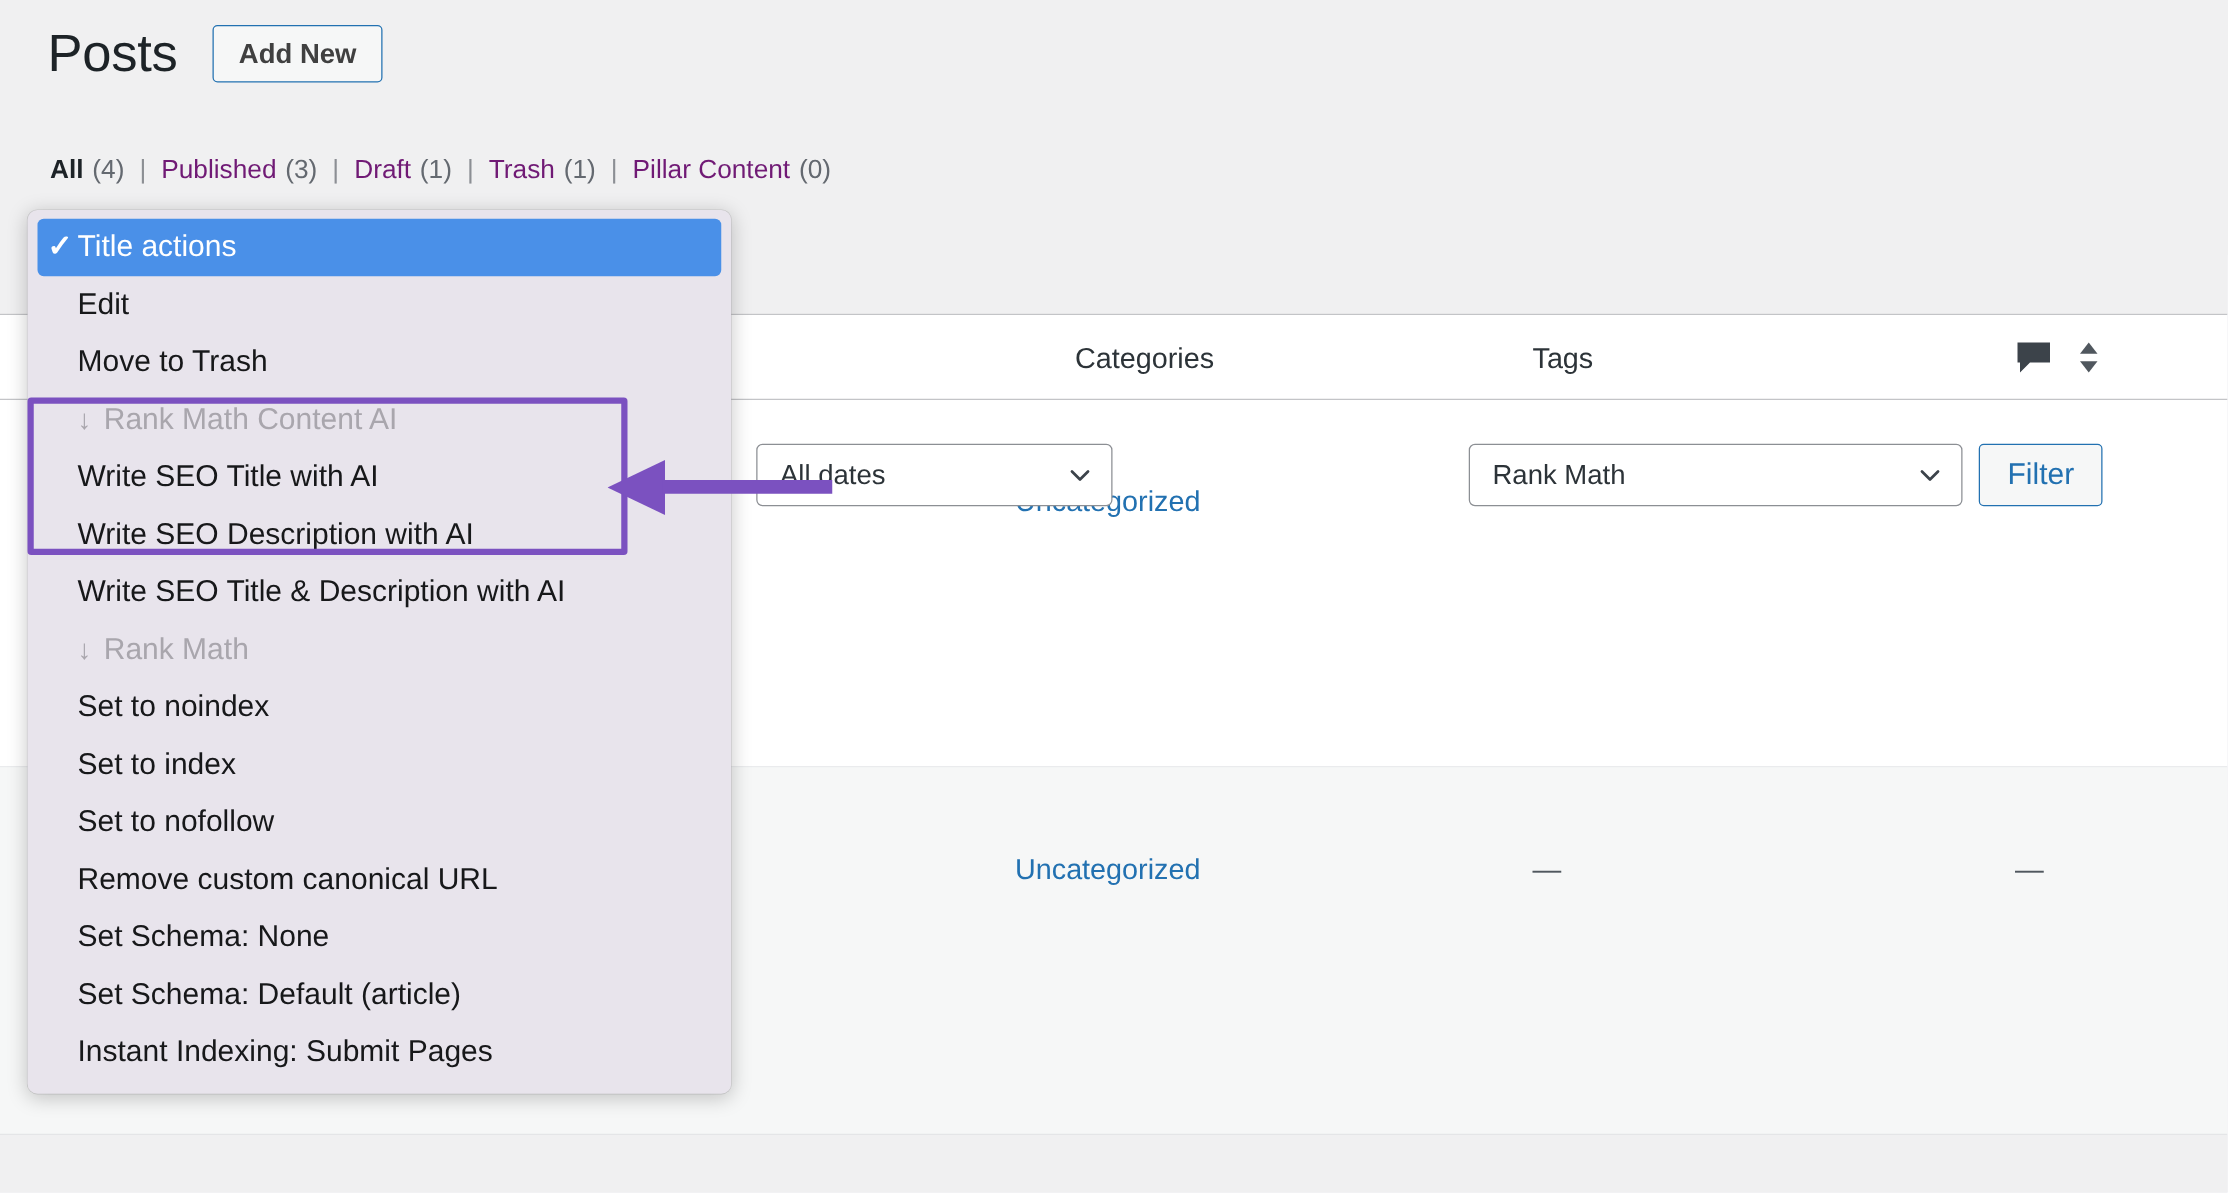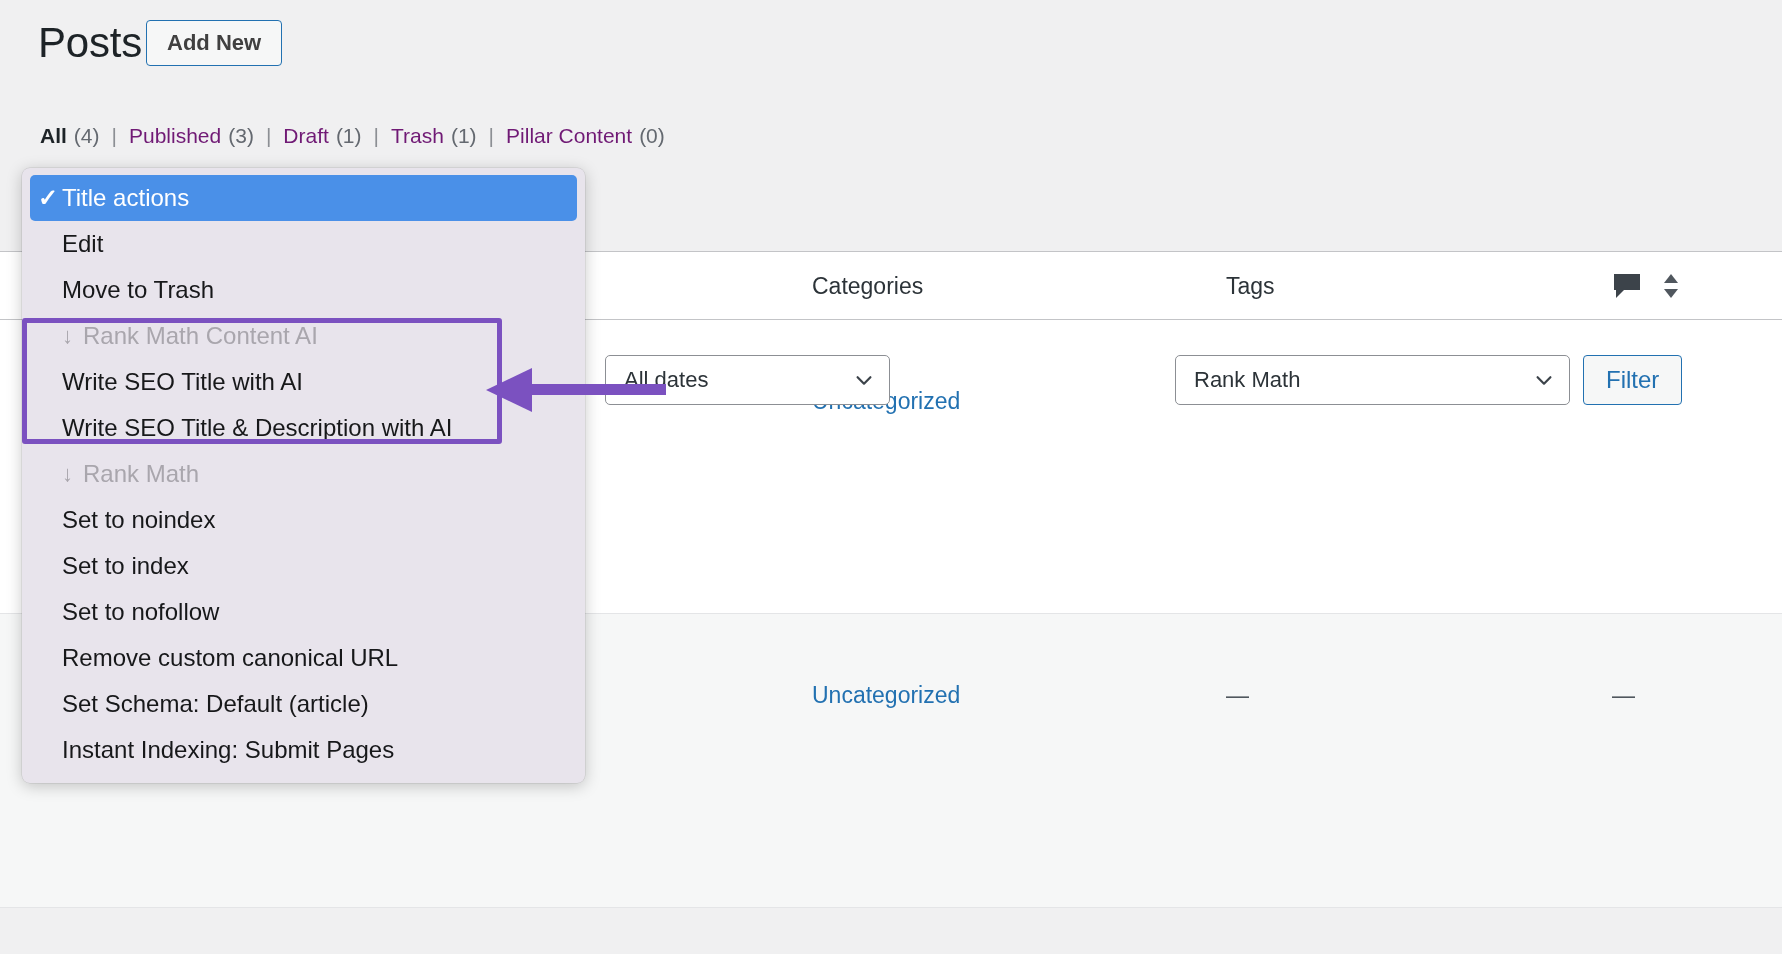--- a/index.html
+++ b/index.html
@@ -19,21 +19,21 @@
     background: #f0f0f1;
   }
 
   
   .page-header {
     position: absolute;
     left: 38px;
     top: 20px;
     display: flex;
     align-items: center;
-    gap: 4px;
+    gap: 28px;
   }
   .page-title {
     font-size: 42px;
     font-weight: 400;
     color: #1d2327;
     line-height: 1;
     letter-spacing: -0.2px;
   }
   .add-new-btn {
     display: inline-flex;
@@ -136,21 +136,21 @@
   .th {
     position: absolute;
     top: 0;
     height: 68px;
     display: flex;
     align-items: center;
     font-size: 23px;
     color: #2c3338;
   }
   #th-author { left: 545px; }
-  #th-cats   { left: 812px; }
+  #th-cats   { left: 860px; }
   #th-tags   { left: 1226px; }
   #th-comments { left: 1612px; }
   #th-sort   { left: 1660px; }
 
   .comment-icon { display: block; }
   .sort-icon { display: block; }
 
   .trow {
     position: relative;
     height: 294px;
@@ -347,39 +347,45 @@
 
     <div class="dd-group">
       <span class="down-arrow">↓</span>
       <span>Rank Math Content AI</span>
     </div>
 
     <div class="dd-item">
       <span>Write SEO Title with AI</span>
     </div>
     <div class="dd-item">
+      <span>Write SEO Description with AI</span>
+    </div>
+    <div class="dd-item">
       <span>Write SEO Title &amp; Description with AI</span>
     </div>
 
     <div class="dd-group">
       <span class="down-arrow">↓</span>
       <span>Rank Math</span>
     </div>
 
     <div class="dd-item">
       <span>Set to noindex</span>
     </div>
     <div class="dd-item">
       <span>Set to index</span>
     </div>
     <div class="dd-item">
       <span>Set to nofollow</span>
     </div>
     <div class="dd-item">
       <span>Remove custom canonical URL</span>
+    </div>
+    <div class="dd-item">
+      <span>Set Schema: None</span>
     </div>
     <div class="dd-item">
       <span>Set Schema: Default (article)</span>
     </div>
     <div class="dd-item">
       <span>Instant Indexing: Submit Pages</span>
     </div>
   </div>
 
   <div class="highlight-box"></div>

